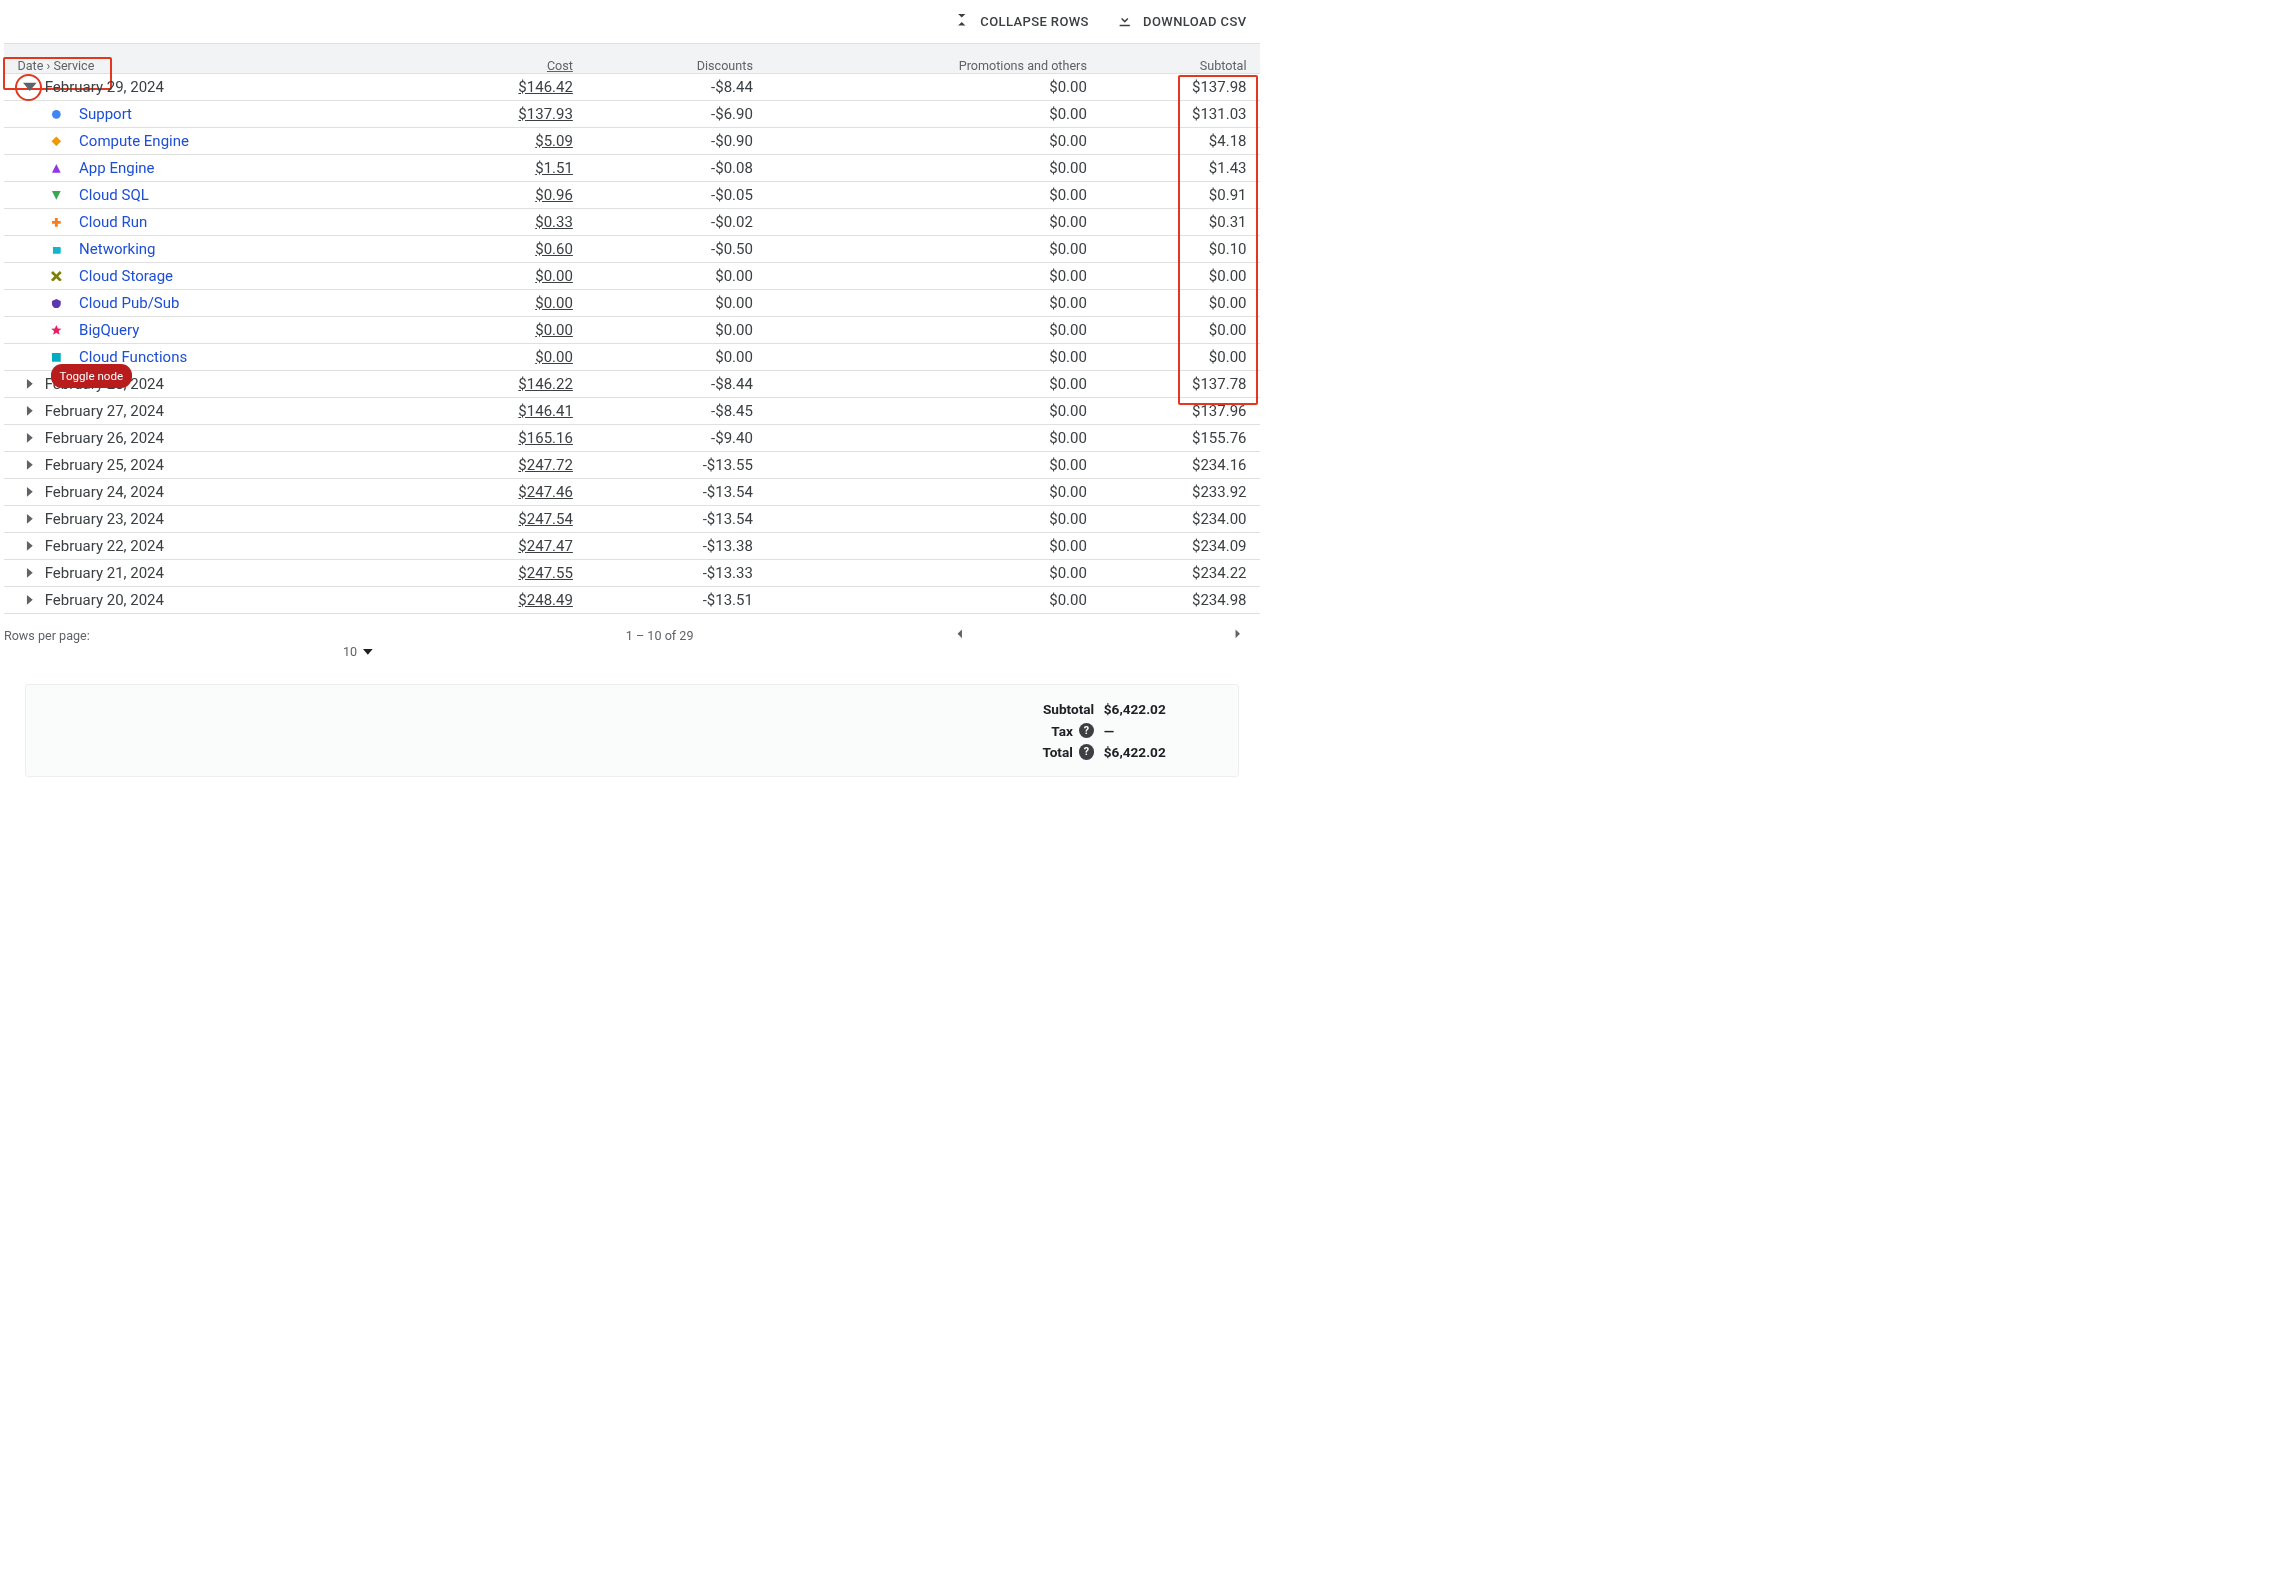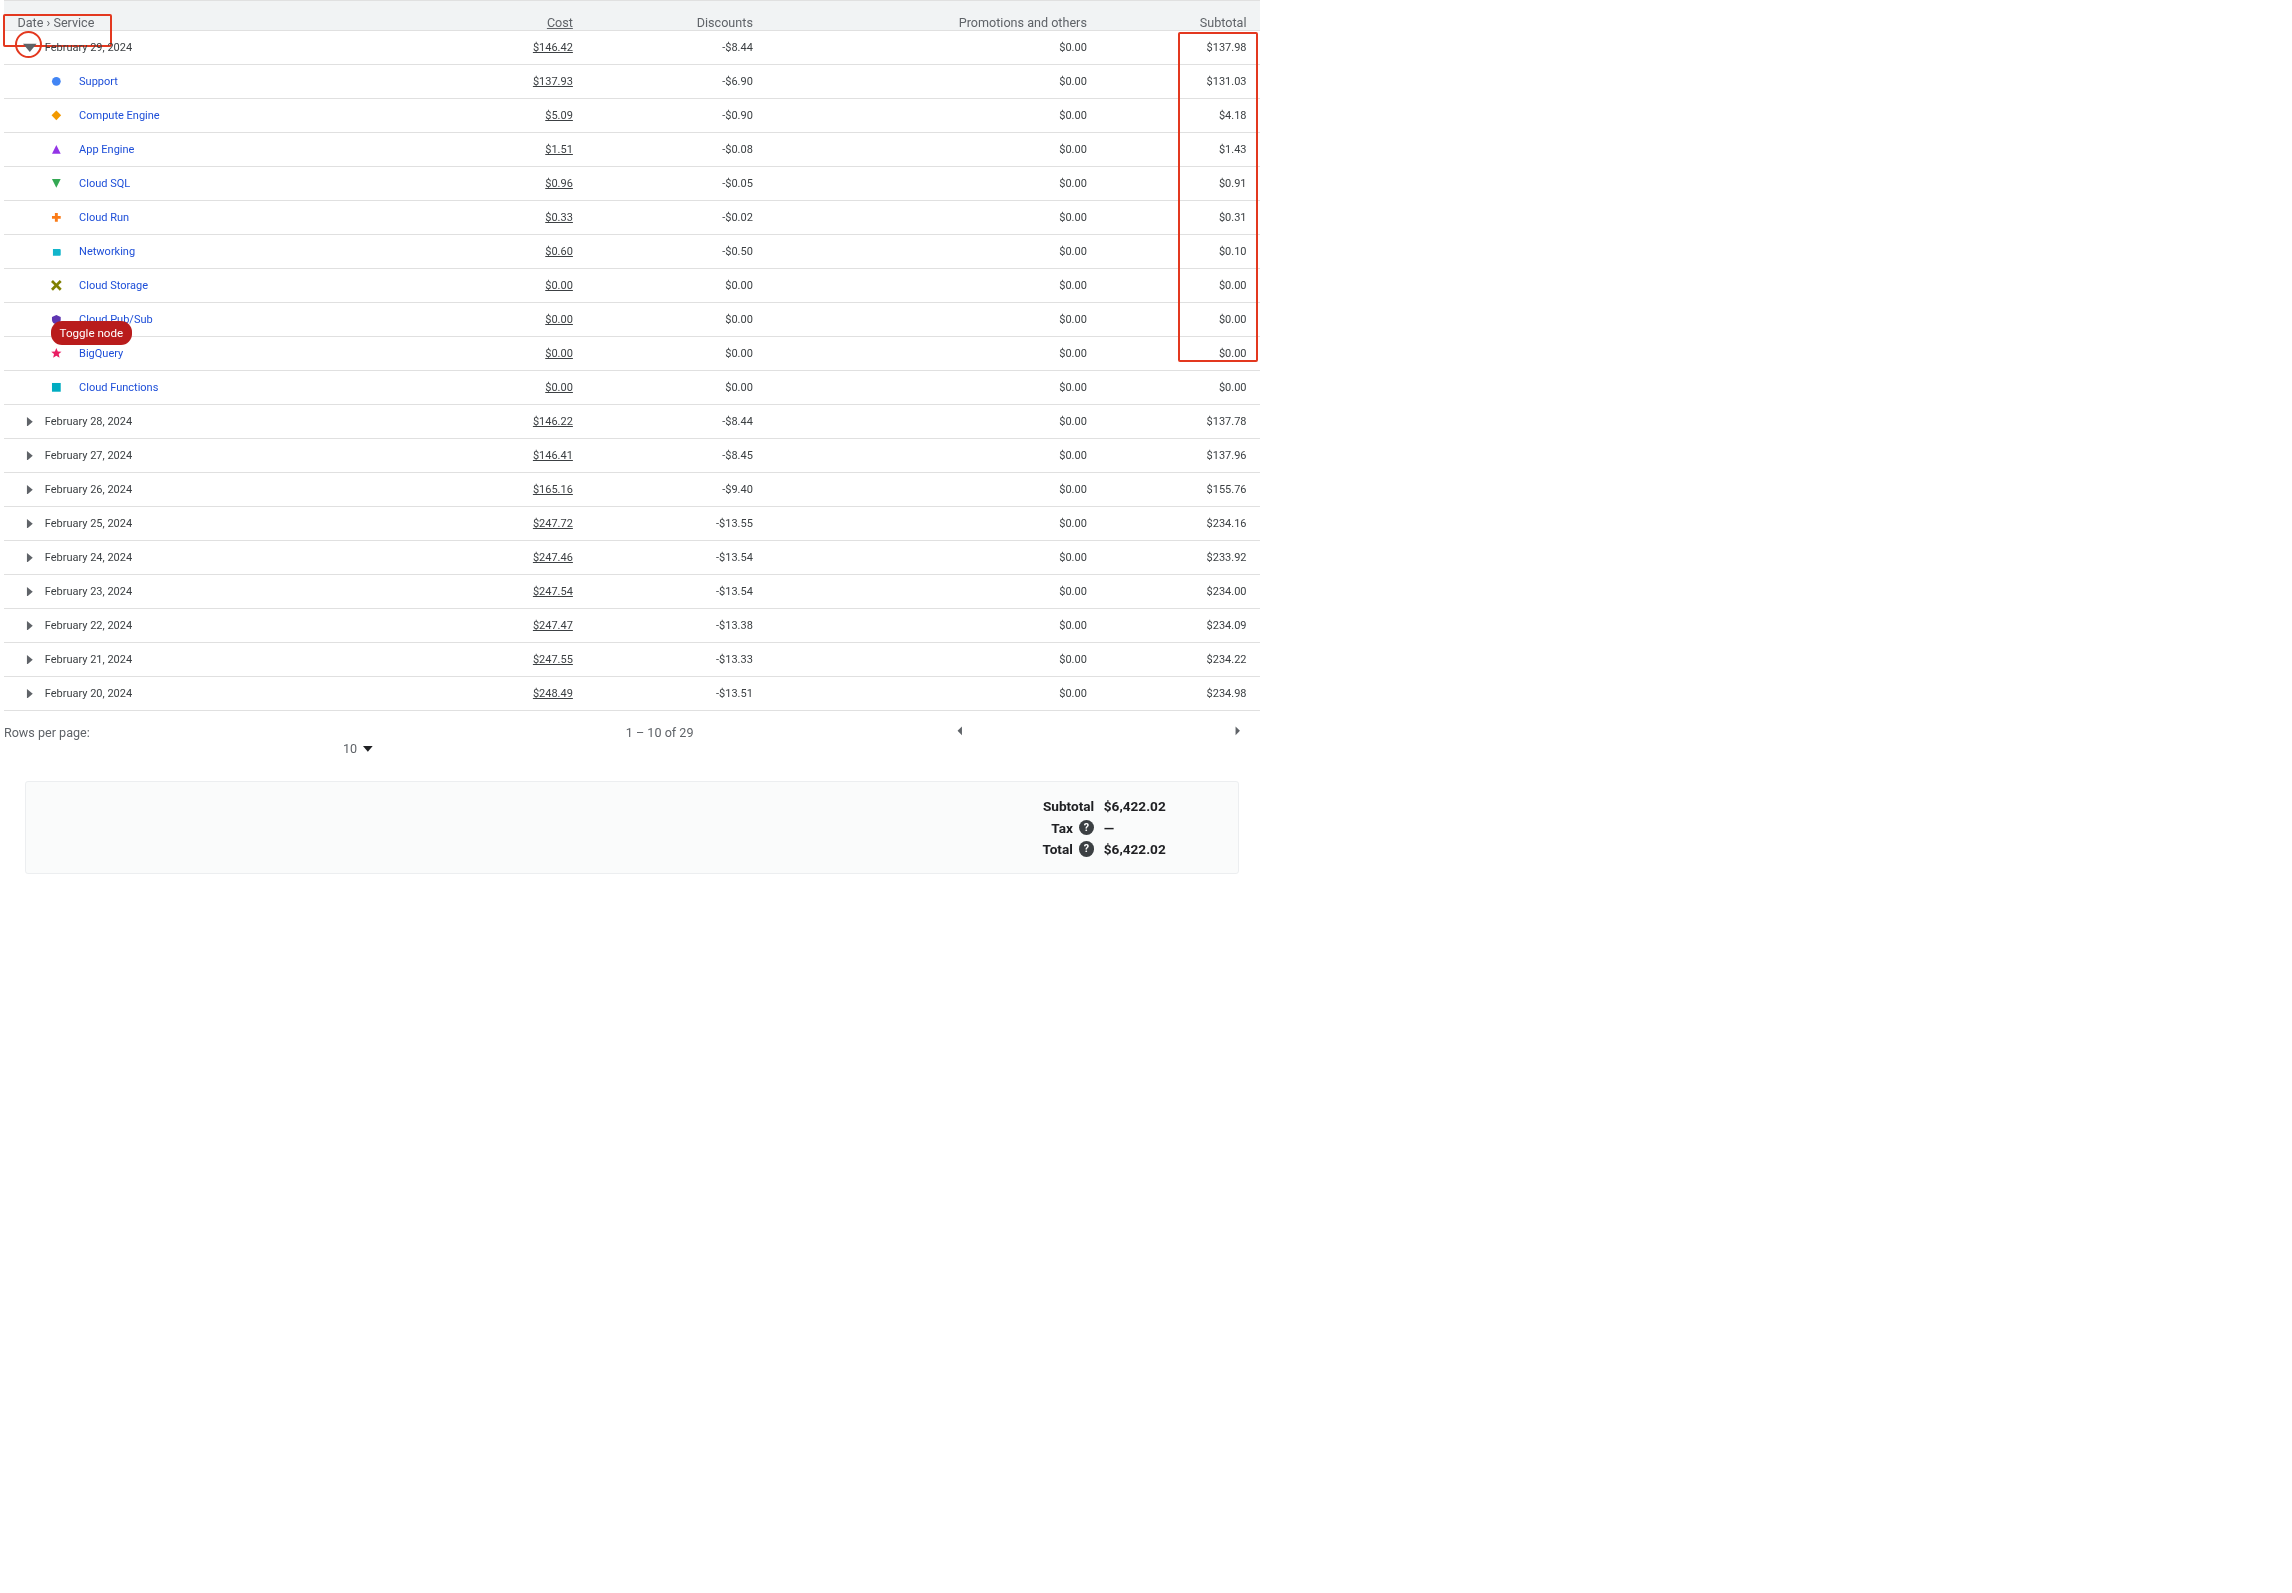--- a/index.html
+++ b/index.html
@@ -46,23 +46,23 @@
     border-bottom: 1px solid #e0e0e0;
   }
   .col-name { flex: 0 0 408px; padding-left: 13.6px; position: relative; }
   .col-cost { flex: 0 0 161px; text-align: right; text-decoration: underline; }
   .col-disc { flex: 0 0 180px; text-align: right; }
   .col-promo { flex: 0 0 334px; text-align: right; }
   .col-sub { flex: 1 1 auto; text-align: right; padding-right: 13.6px; }
   .row {
     display: flex;
     align-items: center;
-    height: 34px;
+    height: 27px;
     border-bottom: 1px solid #e0e0e0;
-    font-size: 11px;
+    font-size: 15px;
     color: #3c4043;
     position: relative;
   }
   .row .col-cost, .row .col-disc, .row .col-promo, .row .col-sub {
     font-variant-numeric: tabular-nums;
   }
   .parent-name-cell { display: flex; align-items: center; gap: 7.8px; padding-left: 19.4px; }
   .child-name-cell { display: flex; align-items: center; gap: 17.5px; padding-left: 47px; }
   .expander {
     width: 13.6px; height: 13.6px; display: flex; align-items: center; justify-content: center;
@@ -149,20 +149,38 @@
     background: #3c4043; color: #fff; font-size: 10.7px; font-weight: 700;
     display: inline-flex; align-items: center; justify-content: center;
   }
   .table-wrap { position: relative; }
 </style>
 </head>
 <body>
 
 <div class="root">
 
+  <div class="toolbar">
+    <div class="tool-btn">
+      <span>
+        <svg viewBox="0 0 24 24" fill="currentColor">
+            <path d="M7 4l5 5 5-5H7zm0 16l5-5 5 5H7z"></path>
+          </svg>
+      </span>
+      <span>COLLAPSE ROWS</span>
+    </div>
+    <div class="tool-btn">
+      <span>
+        <svg viewBox="0 0 24 24" fill="currentColor">
+            <path d="M12 3v10.17l3.59-3.58L17 11l-5 5-5-5 1.41-1.41L12 13.17V3h0zM5 19h14v2H5v-2z"></path>
+          </svg>
+      </span>
+      <span>DOWNLOAD CSV</span>
+    </div>
+  </div>
 
   <div class="table-wrap">
     <div class="hl-subcol" style="top:32px; height:330px;"></div>
 
     <div class="tbl">
 
       <div class="thead">
         <div class="col-name" style="position:relative;">
           <div class="hl-header-label"></div>
           <span>Date › Service</span>

